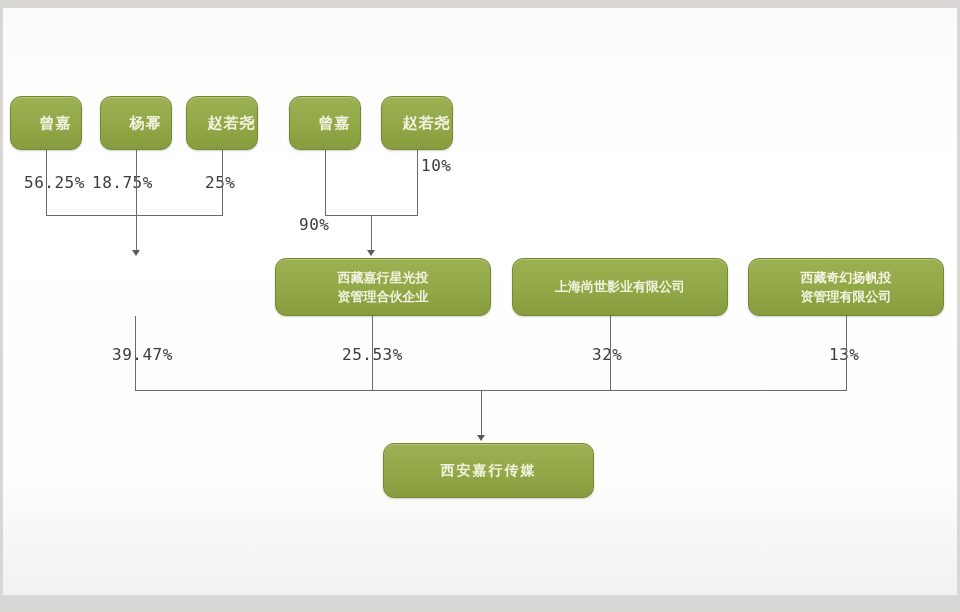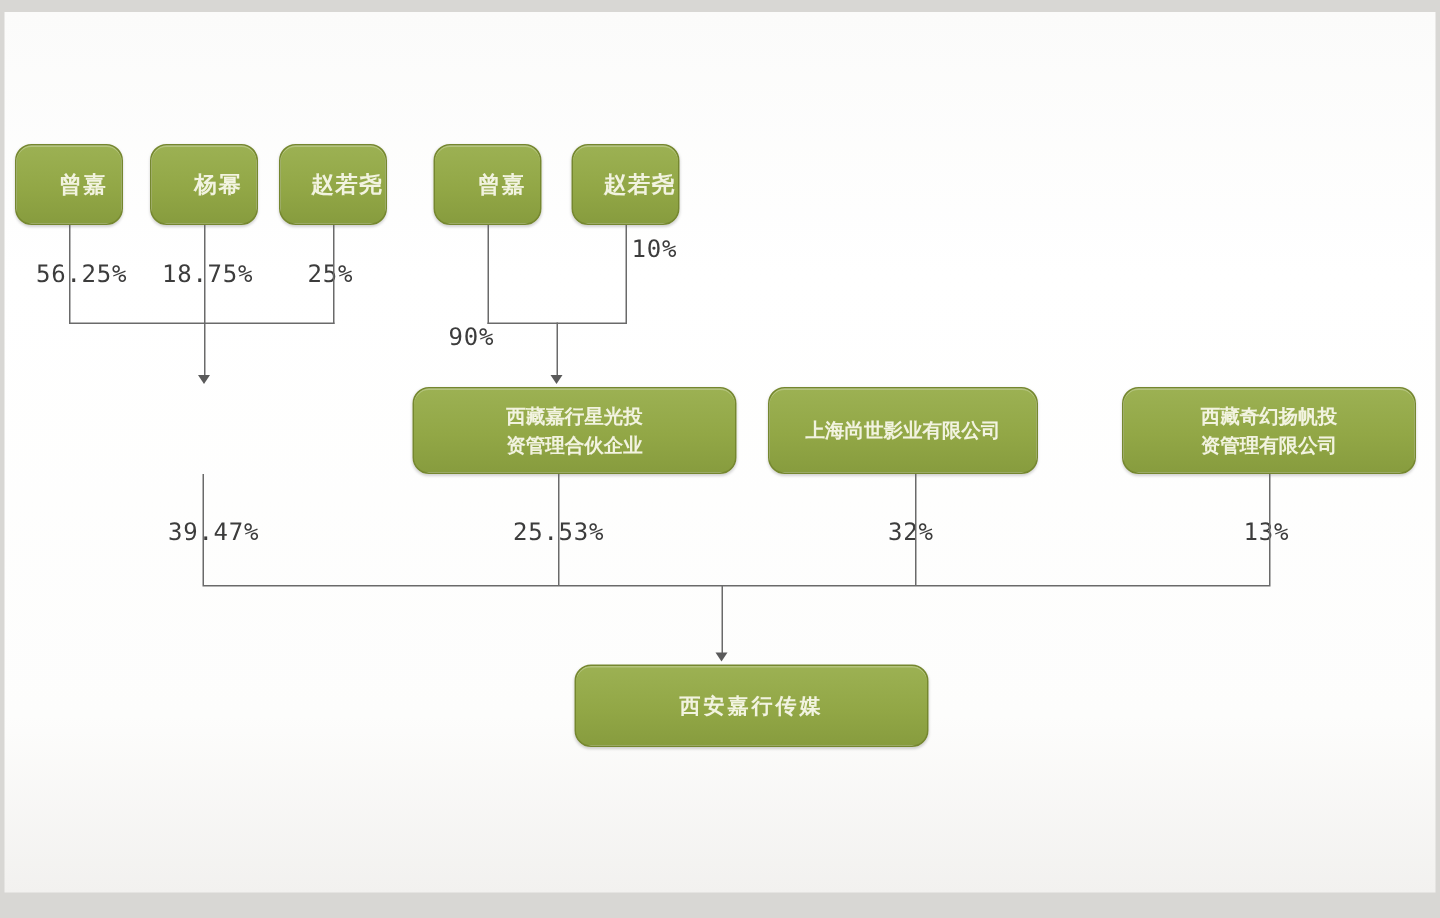--- a/index.html
+++ b/index.html
@@ -21,21 +21,21 @@
     border:1px solid #75872f;
     border-radius:11px;
     box-shadow:inset 0 1px 0 rgba(255,255,255,.25), 0 1px 2px rgba(0,0,0,.18);
     color:#f2f3e0;
     display:flex;align-items:center;justify-content:center;
     text-align:center;font-weight:bold;
     box-sizing:border-box;
   }
   .gbox.top{width:72px;height:54px;top:96px;font-size:15px;letter-spacing:1px;padding-left:19px;}
   .gbox.mid{height:58px;top:258px;font-size:13px;line-height:1.5;}
-  .gbox.bottom{width:236px;height:55px;top:443px;font-size:14px;letter-spacing:2px;}
+  .gbox.bottom{width:211px;height:55px;top:443px;font-size:14px;letter-spacing:2px;}
 
   .inner-wrap{display:inline-block;}
 
   
   .vline,.hline{position:absolute;background:#6a6a6a;}
   .vline{width:1px;}
   .hline{height:1px;}
 
   .arrow-down{
     position:absolute;width:0;height:0;
@@ -69,41 +69,41 @@
     <span>赵若尧</span>
   </div>
   <div class="gbox top" style="left:289px;">
     <span>曾嘉</span>
   </div>
   <div class="gbox top" style="left:381px;">
     <span>赵若尧</span>
   </div>
 
   <div class="pct" style="left:24px;top:173px;">56.25%</div>
-  <div class="pct" style="left:108px;top:173px;">18.75%</div>
+  <div class="pct" style="left:92px;top:173px;">18.75%</div>
   <div class="pct" style="left:205px;top:173px;">25%</div>
   <div class="pct" style="left:299px;top:175px;margin-top:40px;">90%</div>
   <div class="pct" style="left:421px;top:156px;">10%</div>
 
   <div class="vline" style="left:46px;top:150px;height:66px;"></div>
   <div class="vline" style="left:136px;top:150px;height:102px;"></div>
   <div class="vline" style="left:222px;top:150px;height:66px;"></div>
   <div class="hline" style="left:46px;top:215px;width:177px;"></div>
   <div class="arrow-down" style="left:132px;top:250px;"></div>
 
   <div class="vline" style="left:325px;top:150px;height:66px;"></div>
   <div class="vline" style="left:417px;top:150px;height:66px;"></div>
   <div class="hline" style="left:325px;top:215px;width:93px;"></div>
   <div class="vline" style="left:371px;top:215px;height:37px;"></div>
   <div class="arrow-down" style="left:367px;top:250px;"></div>
 
   <div class="gbox mid" style="left:275px;width:216px;">
     <span class="inner-wrap" style="width:100px;">西藏嘉行星光投资管理合伙企业</span>
   </div>
-  <div class="gbox mid" style="left:512px;width:180px;">
+  <div class="gbox mid" style="left:512px;width:216px;">
     <span class="inner-wrap">上海尚世影业有限公司</span>
   </div>
   <div class="gbox mid" style="left:748px;width:196px;">
     <span class="inner-wrap" style="width:100px;">西藏奇幻扬帆投资管理有限公司</span>
   </div>
 
   <div class="pct" style="left:112px;top:345px;text-align:center;">39.47%</div>
   <div class="pct" style="left:342px;top:345px;">25.53%</div>
   <div class="pct" style="left:592px;top:345px;">32%</div>
   <div class="pct" style="left:829px;top:345px;">13%</div>

